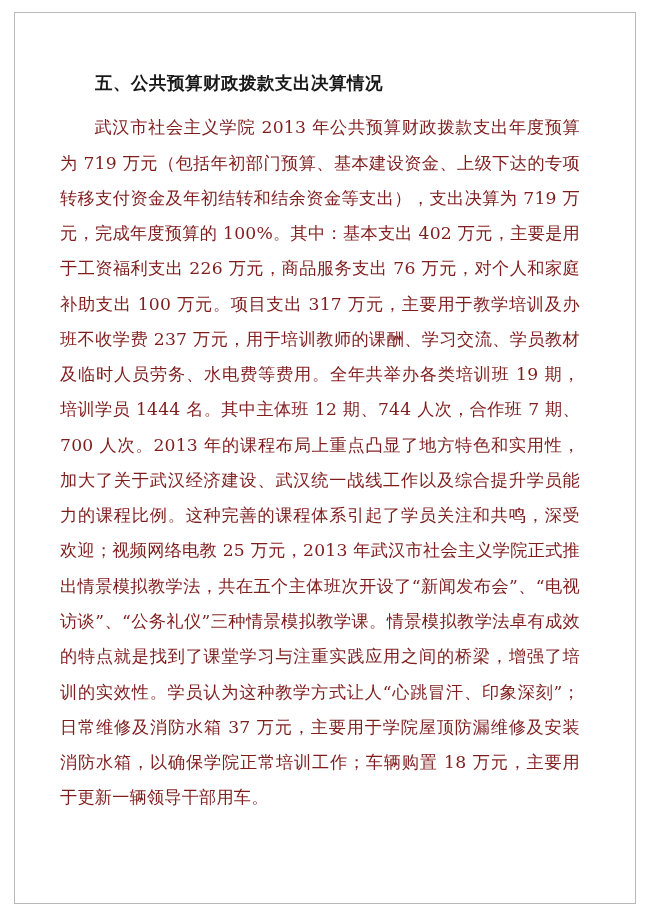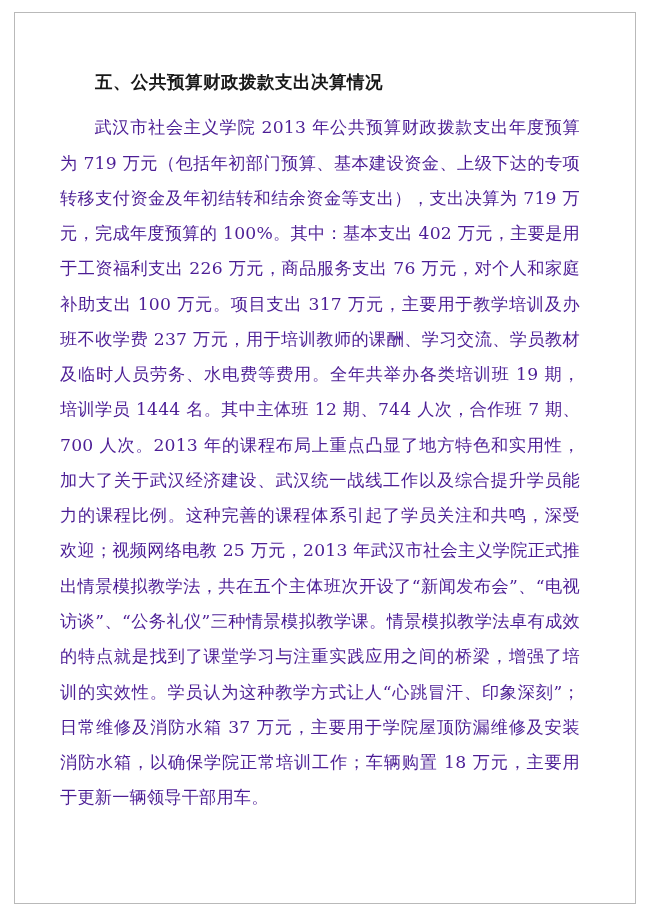--- a/index.html
+++ b/index.html
@@ -30,33 +30,33 @@
     box-sizing: border-box;
     pointer-events: none;
   }
   .content {
     position: absolute;
     left: 60px;
     top: 70px;
     width: 520px;
   }
   .doc-heading {
-    font-family: Liberation Mono, monospace;
+    font-family: Liberation Serif, serif;
     font-size: 17.5px;
     font-weight: bold;
     color: #181818;
     letter-spacing: 0.5px;
     text-indent: 2em;
     margin: 0 0 14px 0;
     line-height: 1.5;
   }
   .doc-para {
     font-family: "DejaVu Serif", "Liberation Serif", serif;
     font-size: 17.2px;
-    color: #4c1d95;
+    color: #7f1d1d;
     line-height: 2.05;
     text-align: justify;
     text-justify: inter-ideograph;
     text-indent: 2em;
     margin: 0;
     letter-spacing: 0.2px;
     word-break: break-all;
   }
 </style>
 </head>

